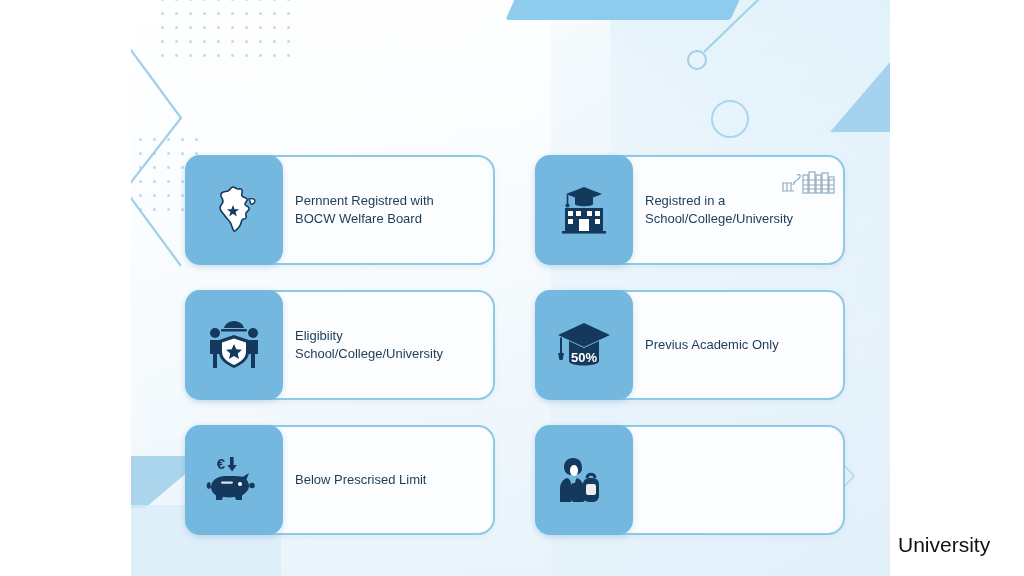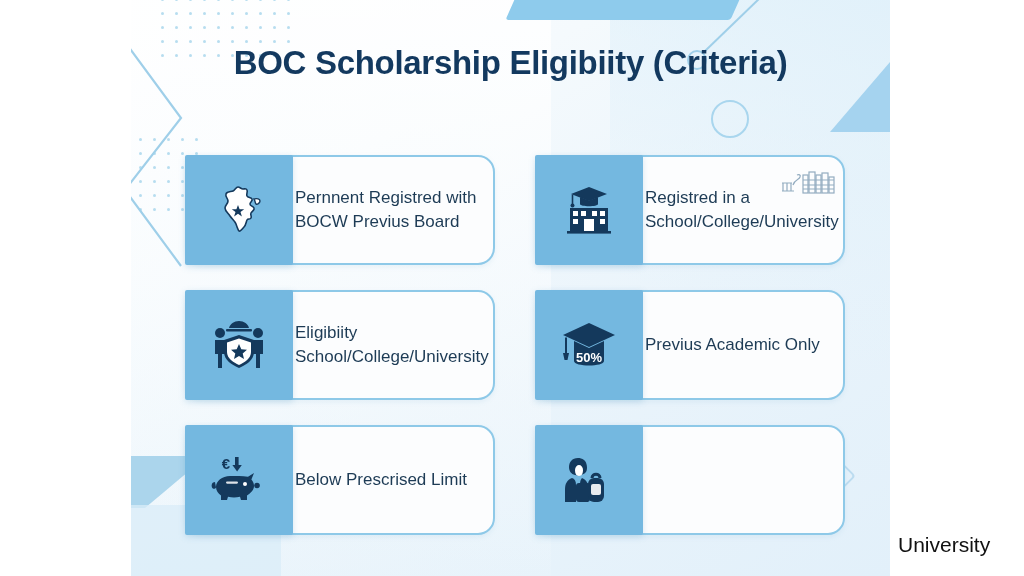--- a/index.html
+++ b/index.html
@@ -83,31 +83,31 @@
     position:relative;
     display:flex;align-items:center;
     background:#fcfdfe;
     border:2.5px solid #8ec9e8;
     border-radius:17px;
     box-shadow:0 2px 5px rgba(120,175,210,.13);
     overflow:visible;
   }
   .tile{
     position:absolute;left:-2px;top:-2px;
-    width:108px;height:calc(100% + 4px);
+    width:98px;height:calc(100% + 4px);
     background:#74b8e0;
-    border-radius:2px;
+    border-radius:15px;
     display:flex;align-items:center;justify-content:center;
     box-shadow:0 2px 6px rgba(90,160,200,.25);
   }
   .tile svg{display:block;}
   .card-text{
     margin-left:108px;margin-right:10px;
     color:#1d3b55;
-    font-size:17px;
+    font-size:13px;
     line-height:1.42;
     font-family:"Liberation Sans", sans-serif;
   }
   .card-deco{
     position:absolute;right:6px;top:12px;opacity:.55;
   }
 
   
   .watermark{
     position:absolute;left:898px;top:533px;
@@ -240,35 +240,34 @@
         <i style="left: 56px; top: 56px;"></i>
         <i style="left: 70px; top: 56px;"></i>
         <i style="left: 14px; top: 70px;"></i>
         <i style="left: 28px; top: 70px;"></i>
         <i style="left: 42px; top: 70px;"></i>
         <i style="left: 56px; top: 70px;"></i>
         <i style="left: 70px; top: 70px;"></i>
       </div>
     <div class="dot-grid" id="dg-right" style="right:-4px;top:462px;"></div>
 
-    <div class="title">BOC Scholarship Eligibiity (Criteria)</div>
 
     <div class="grid">
 
       <div class="card">
         <div class="tile">
           <svg width="54" height="54" viewBox="0 0 54 54">
             <path d="M26 4 C28 4 29 6 31 6 C33 6 34 5 35 7 C36 9 34 11 35 13 C36 15 39 14 40 16 C41 18 38 19 38 21 C38 23 41 23 42 25 C43 27 40 28 39 30 C38 32 40 33 39 35 C38 37 36 35 35 37 C34 39 34 42 32 44 C30 46 28 49 27 48 C26 47 25 44 24 41 C23 38 20 36 18 33 C16 30 13 28 13 25 C13 22 16 21 16 18 C16 15 13 14 14 11 C15 8 19 9 21 8 C23 7 24 4 26 4 Z" fill="#ffffff" stroke="#14395c" stroke-width="1.6" stroke-linejoin="round"></path>
             <path d="M42 16 C45 15 48 16 48 18 C48 20 45 22 44 21 C43 20 43 17 42 16 Z" fill="#ffffff" stroke="#14395c" stroke-width="1.4"></path>
             <path d="M26 22 L27.6 26.3 L32.2 26.3 L28.5 29 L29.9 33.4 L26 30.7 L22.1 33.4 L23.5 29 L19.8 26.3 L24.4 26.3 Z" fill="#14395c"></path>
           </svg>
         </div>
         <div class="card-text">
           <div>Pernnent Registred with</div>
-          <div>BOCW Previus Board</div>
+          <div>BOCW Welfare Board</div>
         </div>
       </div>
 
       <div class="card">
         <div class="tile">
           <svg width="56" height="56" viewBox="0 0 56 56">
             <path d="M28 5 L46 12 L28 19 L10 12 Z" fill="#14395c"></path>
             <path d="M19 15 L19 22 C19 25 37 25 37 22 L37 15 L28 18.5 Z" fill="#14395c"></path>
             <line x1="11.5" y1="12.5" x2="11.5" y2="22" stroke="#14395c" stroke-width="1.6"></line>
             <circle cx="11.5" cy="23.5" r="2" fill="#14395c"></circle>

